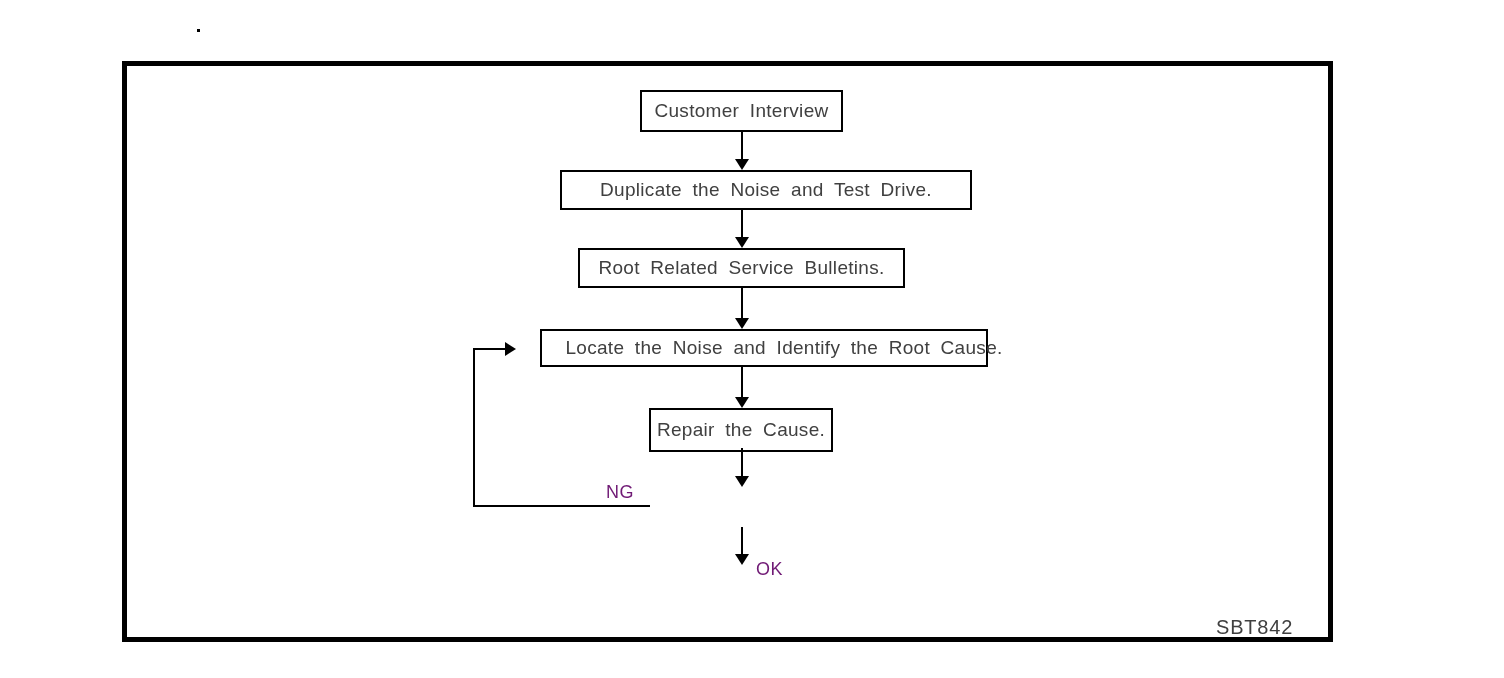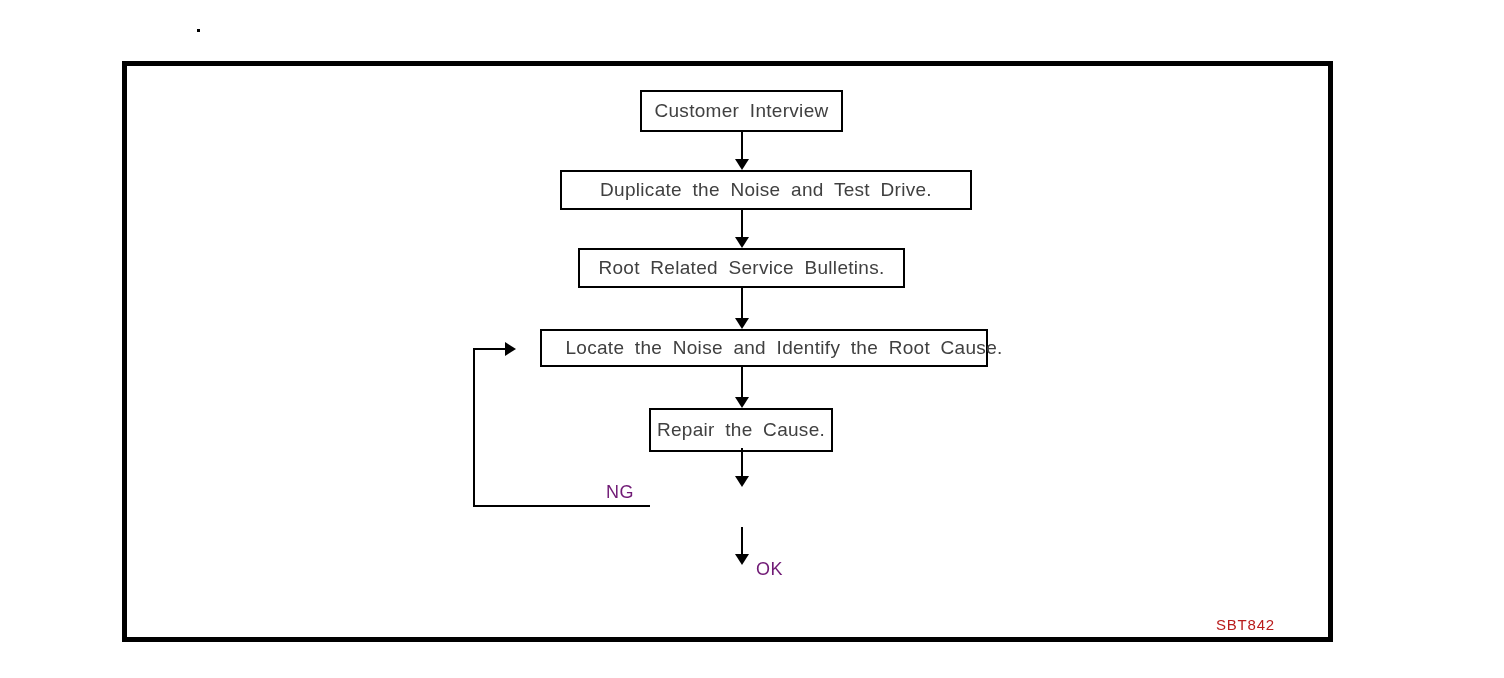--- a/index.html
+++ b/index.html
@@ -134,23 +134,23 @@
     white-space: nowrap;
   }
   .lbl-ng { left: 606px; top: 482px; }
   .lbl-ok { left: 756px; top: 531px; margin-top: 28px; }
 
   
   .figure-code {
     position: absolute;
     left: 1216px;
     top: 616px;
-    font-size: 15px;
+    font-size: 20px;
     letter-spacing: 0.8px;
-    color: #b91c1c;
+    color: #404040;
     white-space: nowrap;
   }
 </style>
 </head>
 <body>
 
 <div class="canvas">
 
   <span class="speck"></span>
 

